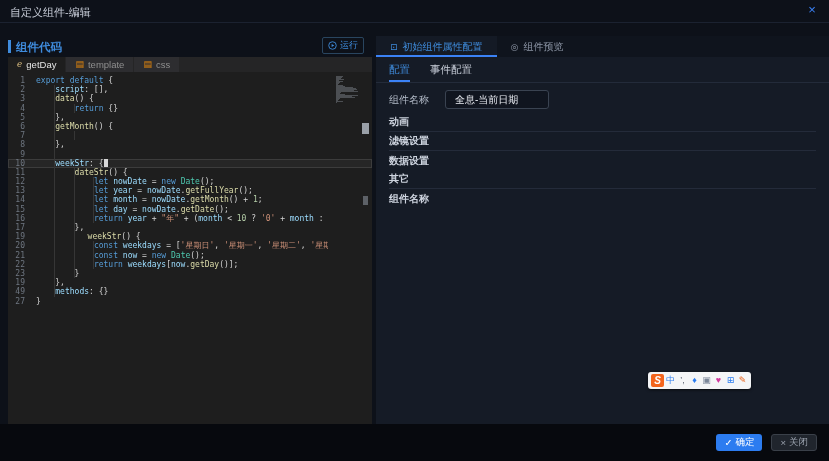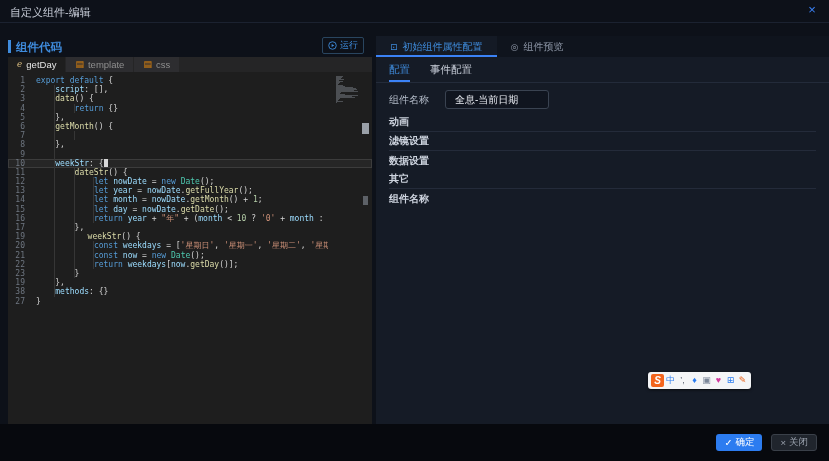--- a/index.html
+++ b/index.html
@@ -127,21 +127,21 @@
           <div class="cl"><span class="ln">14</span><span class="lc"><span class="g"></span><span class="g"></span><span class="g"></span><span style="color: rgb(86, 156, 214);">let</span><span style="color: rgb(212, 212, 212);"> </span><span style="color: rgb(156, 220, 254);">month</span><span style="color: rgb(212, 212, 212);"> = </span><span style="color: rgb(156, 220, 254);">nowDate</span><span style="color: rgb(212, 212, 212);">.</span><span style="color: rgb(220, 220, 170);">getMonth</span><span style="color: rgb(212, 212, 212);">() + </span><span style="color: rgb(181, 206, 168);">1</span><span style="color: rgb(212, 212, 212);">;</span></span></div>
           <div class="cl"><span class="ln">15</span><span class="lc"><span class="g"></span><span class="g"></span><span class="g"></span><span style="color: rgb(86, 156, 214);">let</span><span style="color: rgb(212, 212, 212);"> </span><span style="color: rgb(156, 220, 254);">day</span><span style="color: rgb(212, 212, 212);"> = </span><span style="color: rgb(156, 220, 254);">nowDate</span><span style="color: rgb(212, 212, 212);">.</span><span style="color: rgb(220, 220, 170);">getDate</span><span style="color: rgb(212, 212, 212);">();</span></span></div>
           <div class="cl"><span class="ln">16</span><span class="lc"><span class="g"></span><span class="g"></span><span class="g"></span><span style="color: rgb(86, 156, 214);">return</span><span style="color: rgb(212, 212, 212);"> </span><span style="color: rgb(156, 220, 254);">year</span><span style="color: rgb(212, 212, 212);"> + </span><span style="color: rgb(206, 145, 120);">"年"</span><span style="color: rgb(212, 212, 212);"> + (</span><span style="color: rgb(156, 220, 254);">month</span><span style="color: rgb(212, 212, 212);"> &lt; </span><span style="color: rgb(181, 206, 168);">10</span><span style="color: rgb(212, 212, 212);"> ? </span><span style="color: rgb(206, 145, 120);">'0'</span><span style="color: rgb(212, 212, 212);"> + </span><span style="color: rgb(156, 220, 254);">month</span><span style="color: rgb(212, 212, 212);"> : </span></span></div>
           <div class="cl"><span class="ln">17</span><span class="lc"><span class="g"></span><span class="g"></span><span style="color: rgb(212, 212, 212);">},</span></span></div>
           <div class="cl"><span class="ln">19</span><span class="lc"><span class="g"></span><span class="g"></span><span style="color: rgb(220, 220, 170); padding-left: 13px;">weekStr</span><span style="color: rgb(212, 212, 212);">() {</span></span></div>
           <div class="cl"><span class="ln">20</span><span class="lc"><span class="g"></span><span class="g"></span><span class="g"></span><span style="color: rgb(86, 156, 214);">const</span><span style="color: rgb(212, 212, 212);"> </span><span style="color: rgb(156, 220, 254);">weekdays</span><span style="color: rgb(212, 212, 212);"> = [</span><span style="color: rgb(206, 145, 120);">'星期日'</span><span style="color: rgb(212, 212, 212);">, </span><span style="color: rgb(206, 145, 120);">'星期一'</span><span style="color: rgb(212, 212, 212);">, </span><span style="color: rgb(206, 145, 120);">'星期二'</span><span style="color: rgb(212, 212, 212);">, </span><span style="color: rgb(206, 145, 120);">'星期三'</span></span></div>
           <div class="cl"><span class="ln">21</span><span class="lc"><span class="g"></span><span class="g"></span><span class="g"></span><span style="color: rgb(86, 156, 214);">const</span><span style="color: rgb(212, 212, 212);"> </span><span style="color: rgb(156, 220, 254);">now</span><span style="color: rgb(212, 212, 212);"> = </span><span style="color: rgb(86, 156, 214);">new</span><span style="color: rgb(212, 212, 212);"> </span><span style="color: rgb(78, 201, 176);">Date</span><span style="color: rgb(212, 212, 212);">();</span></span></div>
           <div class="cl"><span class="ln">22</span><span class="lc"><span class="g"></span><span class="g"></span><span class="g"></span><span style="color: rgb(86, 156, 214);">return</span><span style="color: rgb(212, 212, 212);"> </span><span style="color: rgb(156, 220, 254);">weekdays</span><span style="color: rgb(212, 212, 212);">[</span><span style="color: rgb(156, 220, 254);">now</span><span style="color: rgb(212, 212, 212);">.</span><span style="color: rgb(220, 220, 170);">getDay</span><span style="color: rgb(212, 212, 212);">()];</span></span></div>
           <div class="cl"><span class="ln">23</span><span class="lc"><span class="g"></span><span class="g"></span><span style="color: rgb(212, 212, 212);">}</span></span></div>
           <div class="cl"><span class="ln">19</span><span class="lc"><span class="g"></span><span style="color: rgb(212, 212, 212);">},</span></span></div>
-          <div class="cl"><span class="ln">38</span><span class="lc"><span class="g"></span><span style="color: rgb(156, 220, 254);">methods</span><span style="color: rgb(212, 212, 212);">: {}</span></span></div>
+          <div class="cl"><span class="ln">49</span><span class="lc"><span class="g"></span><span style="color: rgb(156, 220, 254);">methods</span><span style="color: rgb(212, 212, 212);">: {}</span></span></div>
           <div class="cl"><span class="ln">27</span><span class="lc"><span style="color: rgb(212, 212, 212);">}</span></span></div>
         </div>
       <div class="minimap">
           <div class="mm-line" style="width: 7.2px;"></div>
           <div class="mm-line" style="width: 6.3px;"></div>
           <div class="mm-line" style="width: 5.4px;"></div>
           <div class="mm-line" style="width: 7.65px;"></div>
           <div class="mm-line" style="width: 2.7px;"></div>
           <div class="mm-line" style="width: 6.75px;"></div>
           <div class="mm-line" style="width: 3.6px;"></div>

